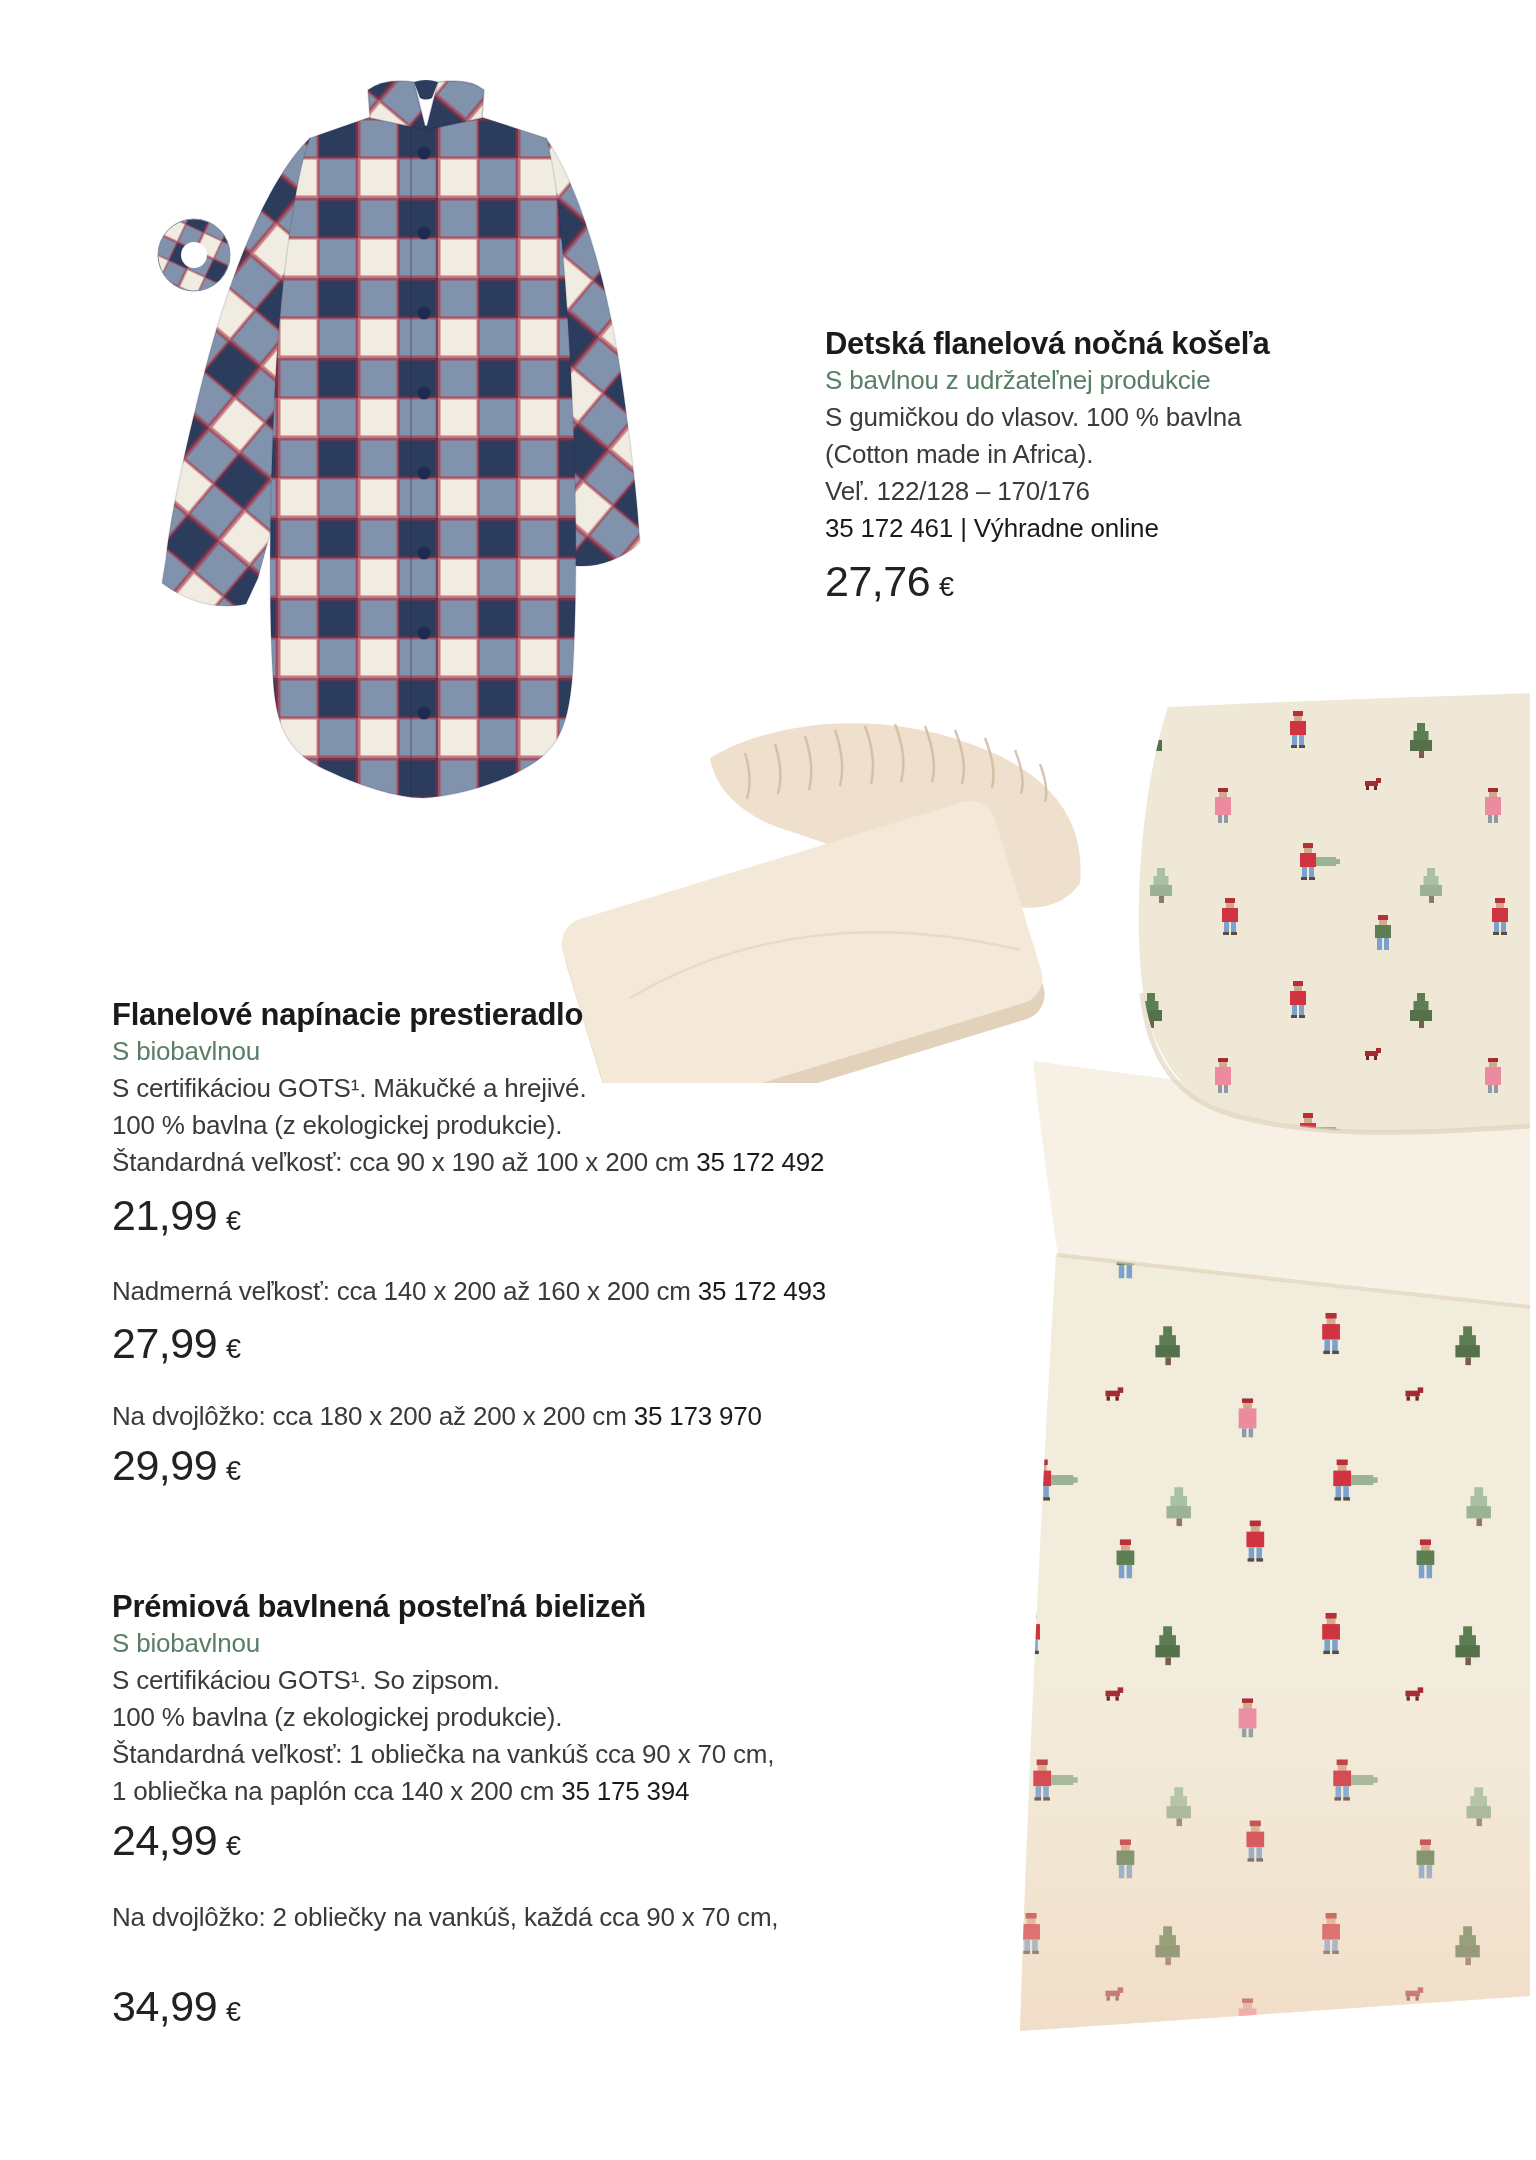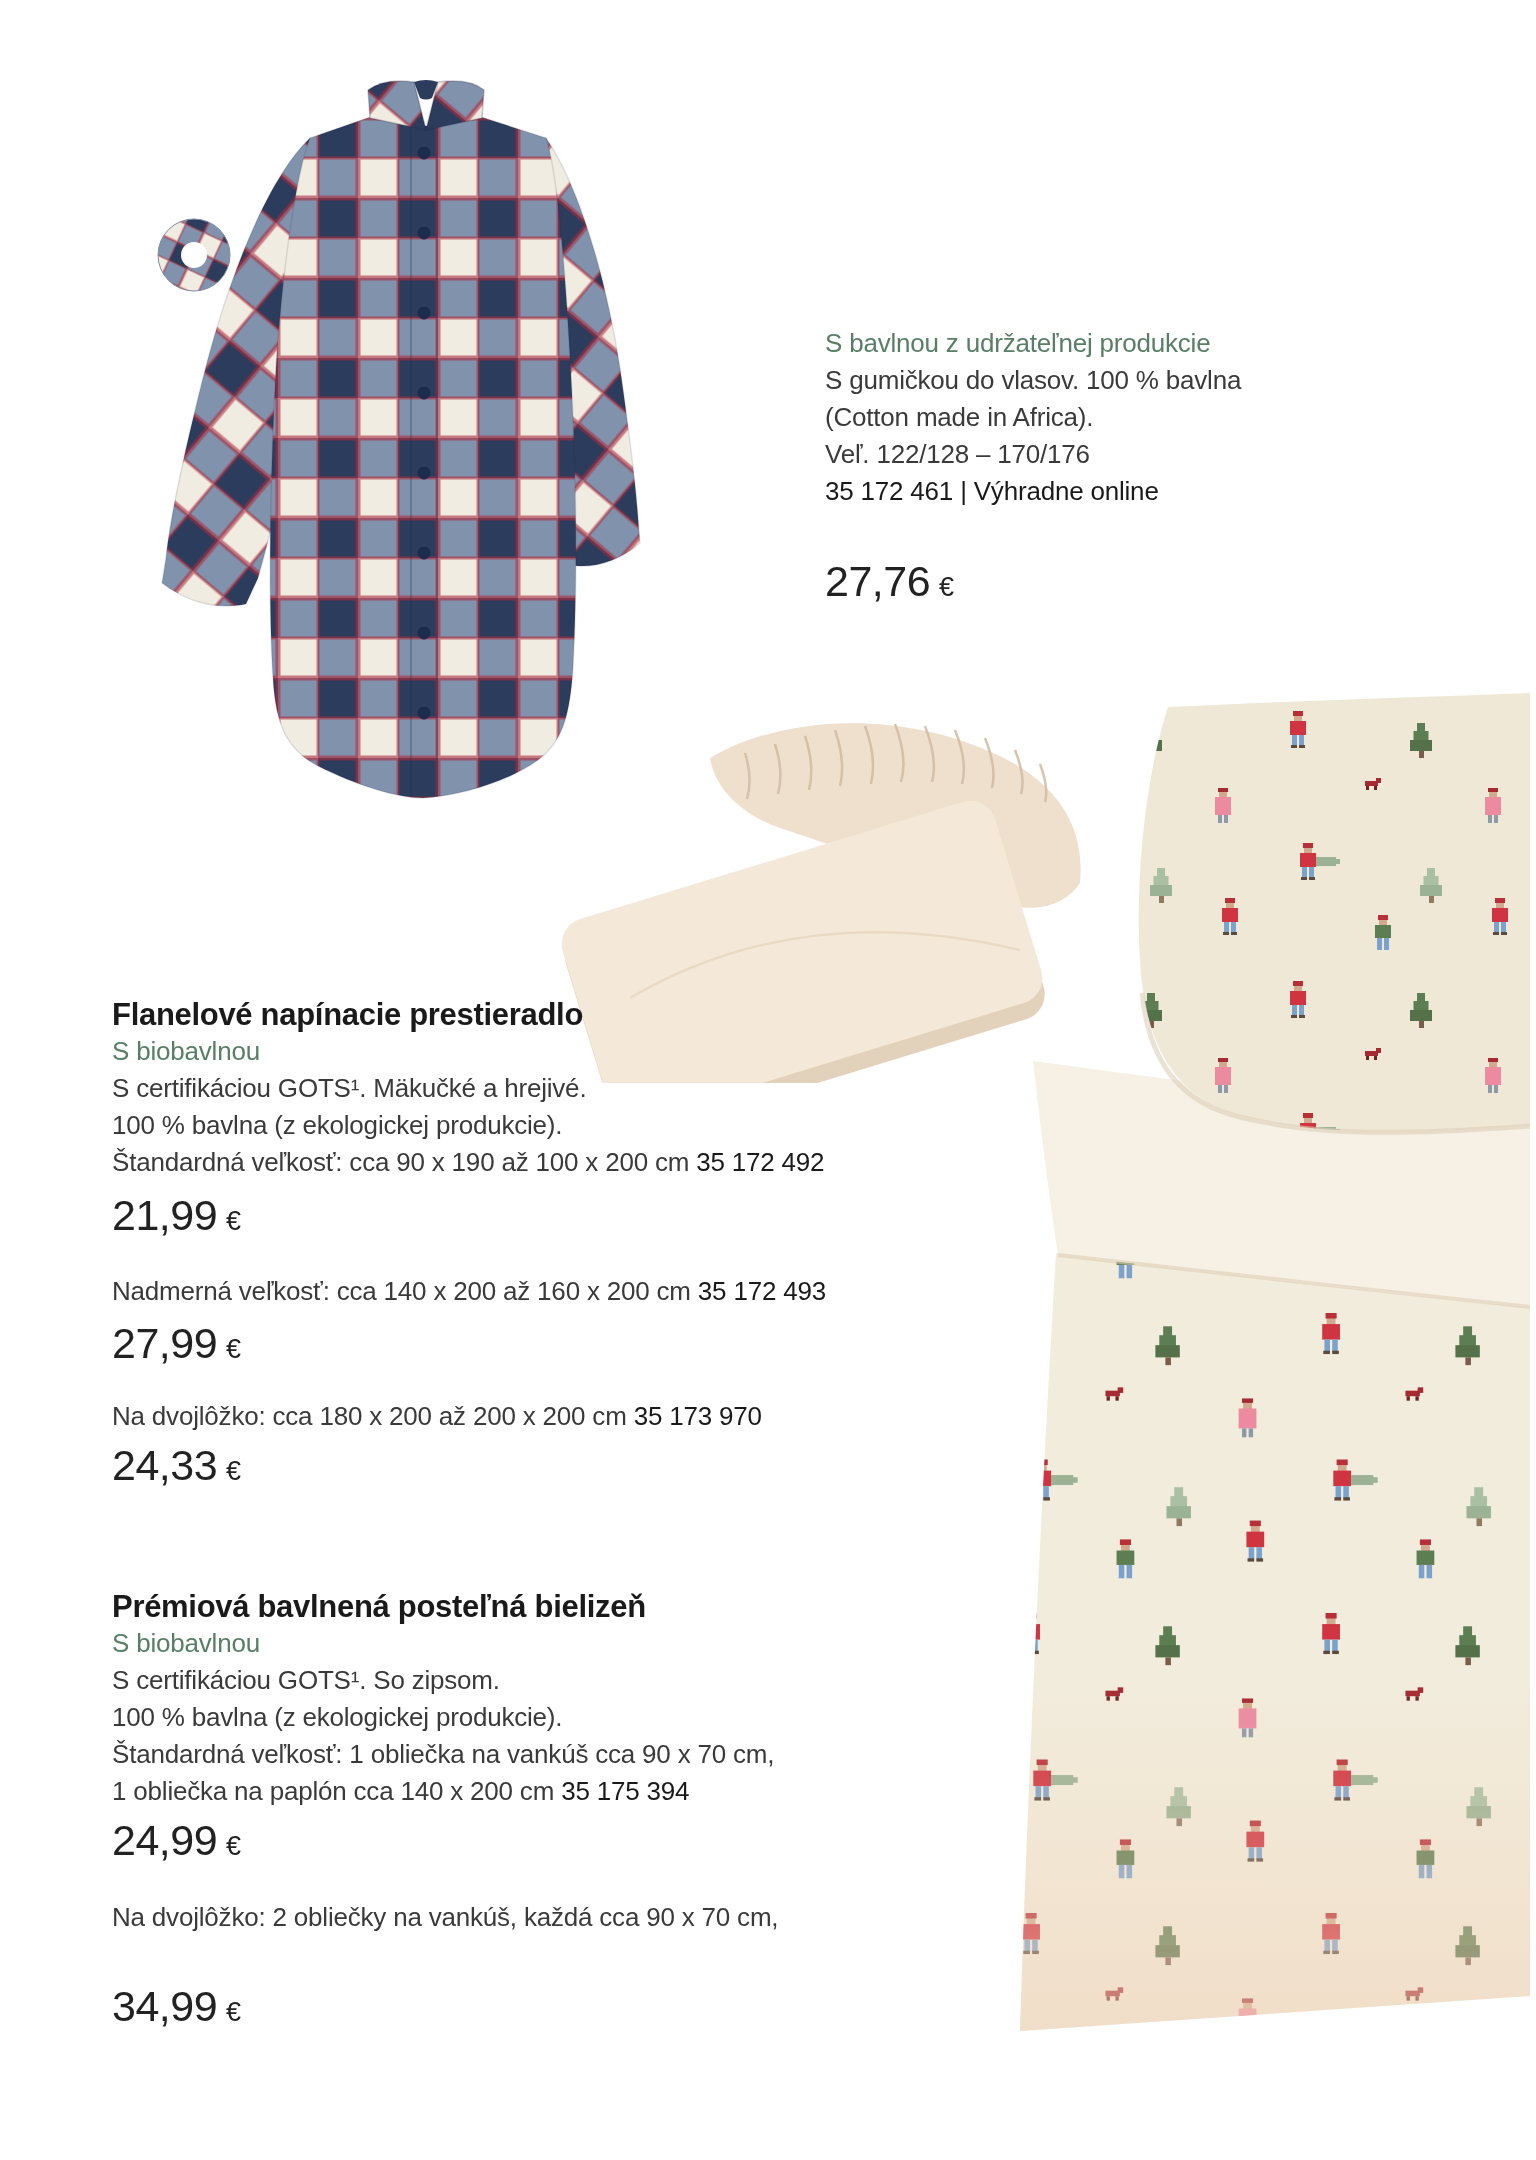--- a/index.html
+++ b/index.html
@@ -180,20 +180,21 @@
 
   <path d="M33,368 C100,377 160,385 209,391 C330,405 440,420 530,431 L530,614 C380,598 200,578 58,562 C48,496 40,430 33,368 Z" fill="#f7f1e5"></path>
   <path d="M58,562 C200,578 380,598 530,614" stroke="#ddceb6" stroke-width="4" fill="none" opacity="0.6"></path>
 
   <path d="M168,14 C290,8 420,4 530,0 L530,433 C430,440 320,446 232,420 C180,403 150,360 142,290 C134,220 140,100 168,14 Z" fill="url(#xp)"></path>
   <path d="M142,300 C150,380 190,412 240,424 C330,447 440,439 530,433" stroke="#dccfb8" stroke-width="5" fill="none" opacity="0.6"></path>
 </svg>
 </div>
 
 <div class="tb" style="left:825px;top:325px">
+  <span class="title">Detská flanelová nočná košeľa</span>
   <span class="sub">S bavlnou z udržateľnej produkcie</span>
   <span class="ln">S gumičkou do vlasov. 100 % bavlna</span>
   <span class="ln">(Cotton made in Africa).</span>
   <span class="ln">Veľ. 122/128 – 170/176</span>
   <span class="ln"><b>35 172 461 | Výhradne online</b></span>
 </div>
 <div class="price" style="left:825px;top:560px">
   <span>27,76</span><span class="cur">€</span>
 </div>
 
@@ -212,21 +213,21 @@
   <span class="ln"><span>Nadmerná veľkosť: cca 140 x 200 až 160 x 200 cm</span> <b>35 172 493</b></span>
 </div>
 <div class="price" style="left:112px;top:1322px">
   <span>27,99</span><span class="cur">€</span>
 </div>
 
 <div class="tb" style="left:112px;top:1398px">
   <span class="ln"><span>Na dvojlôžko: cca 180 x 200 až 200 x 200 cm</span> <b>35 173 970</b></span>
 </div>
 <div class="price" style="left:112px;top:1444px">
-  <span>24,33</span><span class="cur">€</span>
+  <span>29,99</span><span class="cur">€</span>
 </div>
 
 <div class="tb" style="left:112px;top:1588px">
   <span class="title">Prémiová bavlnená posteľná bielizeň</span>
   <span class="sub">S biobavlnou</span>
   <span class="ln">S certifikáciou GOTS¹. So zipsom.</span>
   <span class="ln">100 % bavlna (z ekologickej produkcie).</span>
   <span class="ln">Štandardná veľkosť: 1 obliečka na vankúš cca 90 x 70 cm,</span>
   <span class="ln"><span>1 obliečka na paplón cca 140 x 200 cm</span> <b>35 175 394</b></span>
 </div>

